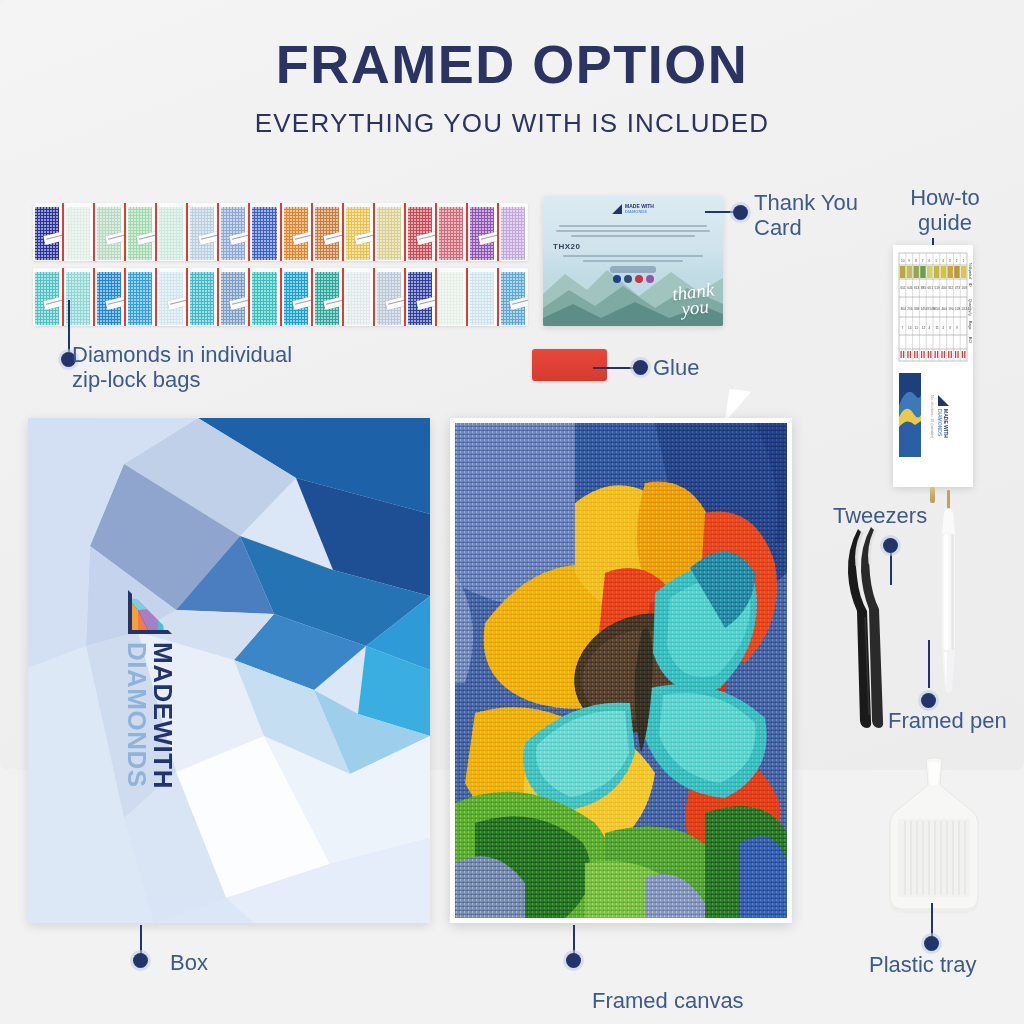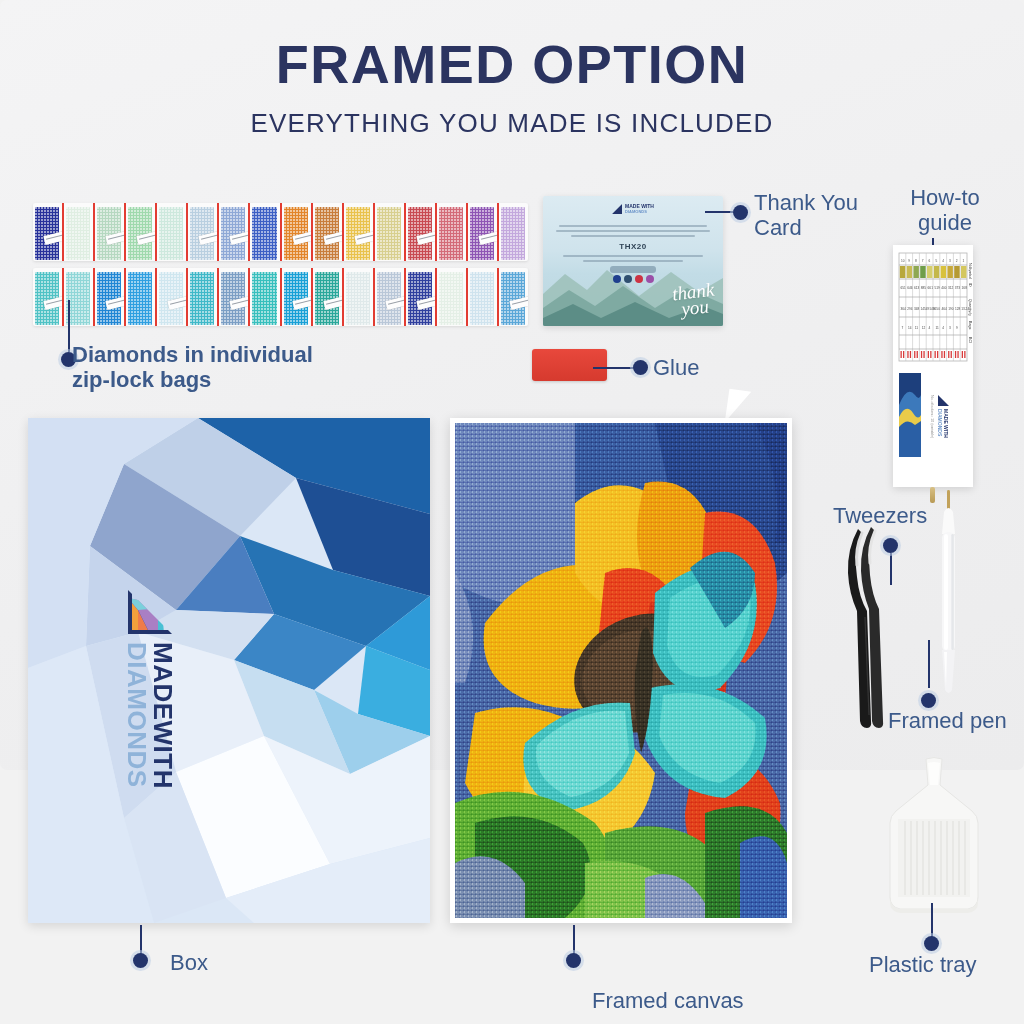--- a/index.html
+++ b/index.html
@@ -53,21 +53,21 @@
 
   
   .tycard { position: absolute; border-radius: 2px; overflow: hidden;
             background: linear-gradient(#dcebf2 0%, #cfe3ec 42%, #c2dce6 60%, #b9d6de 100%);
             box-shadow: 0 2px 6px rgba(0,0,0,.12); }
   .ty-mountain { position:absolute; left:0; right:0; bottom:0; }
   .ty-logo { position:absolute; left:50%; transform:translateX(-50%); top:8px; display:flex; align-items:center; gap:3px; }
   .ty-logo .mark { width:10px; height:10px; background:#23346b; clip-path: polygon(0 100%,100% 100%,100% 0); }
   .ty-logo .txt { font-size:5px; font-weight:700; color:#23346b; line-height:1.05; text-align:left; }
   .ty-logo .txt i { display:block; font-style:normal; color:#6a93c9; font-size:4px; }
-  .ty-body { position:absolute; left:10px; right:10px; top:26px; text-align:center; }
+  .ty-body { position:absolute; left:10px; right:10px; top:26px; text-align:left; }
   .ty-line { height:2px; margin:3px auto; border-radius:1px; background:#7b93a6; opacity:.55; }
   .ty-code { font-size:8px; font-weight:700; color:#2f4356; letter-spacing:.5px; margin:5px 0 4px; }
   .ty-handle { margin: 4px auto 2px; width:46px; height:7px; border-radius:3px; background:#6f8ca0; opacity:.6; }
   .ty-social { display:flex; gap:3px; justify-content:center; }
   .ty-social i { width:8px; height:8px; border-radius:50%; display:block; }
   .ty-script { position:absolute; right:8px; bottom:10px; color:#fff; font-family:"Liberation Serif",serif;
                font-style:italic; font-size:19px; line-height:.85; text-align:center; transform:rotate(-7deg);
                text-shadow:0 1px 2px rgba(0,0,0,.12); }
 
   
@@ -114,21 +114,21 @@
   .tweezers { position:absolute; }
   .pen { position:absolute; }
   .tray { position:absolute; }
 </style>
 </head>
 <body>
 
 <div id="stage">
 
   <div class="title">FRAMED OPTION</div>
-  <div class="subtitle">EVERYTHING YOU MADE IS INCLUDED</div>
+  <div class="subtitle">EVERYTHING YOU WITH IS INCLUDED</div>
 
   <div class="bagrow" style="left:33px; top:203px; width:495px; height:58px;">
     <div class="bag">
         <div class="beads" style="background-color:#27319a"></div>
         <div class="lbl"></div>
       </div>
     <div class="bag">
         <div class="beads" style="background-color:#dfeee2"></div>
       </div>
     <div class="bag">
@@ -239,21 +239,21 @@
         <div class="beads" style="background-color:#cfe3ee"></div>
       </div>
     <div class="bag">
         <div class="beads" style="background-color:#5aa7d8"></div>
         <div class="lbl"></div>
       </div>
   </div>
 
   <div class="leader v" style="left:68px; top:300px; height:52px;"></div>
   <div class="dot" style="left:61px; top:352px;"></div>
-  <div class="callout" style="left:72px; top:342px; width:280px;font-weight:bold;">Diamonds in individual
+  <div class="callout" style="left:72px; top:342px; width:280px;">Diamonds in individual
 zip-lock bags</div>
 
   <div class="tycard" style="left:543px; top:196px; width:180px; height:130px;">
     <svg class="ty-mountain" viewBox="0 0 180 70" preserveAspectRatio="none" width="180" height="70">
       <polygon points="0,38 22,18 44,34 64,14 96,40 128,16 156,36 180,22 180,70 0,70" fill="#9cbfb8" opacity=".85"></polygon>
       <polygon points="0,52 26,34 52,50 80,30 112,52 144,32 180,48 180,70 0,70" fill="#7ba79f" opacity=".9"></polygon>
       <polygon points="0,62 30,48 58,62 92,46 126,62 160,50 180,58 180,70 0,70" fill="#5c8d86"></polygon>
     </svg>
     <div class="ty-logo">
       <span class="mark"></span>

